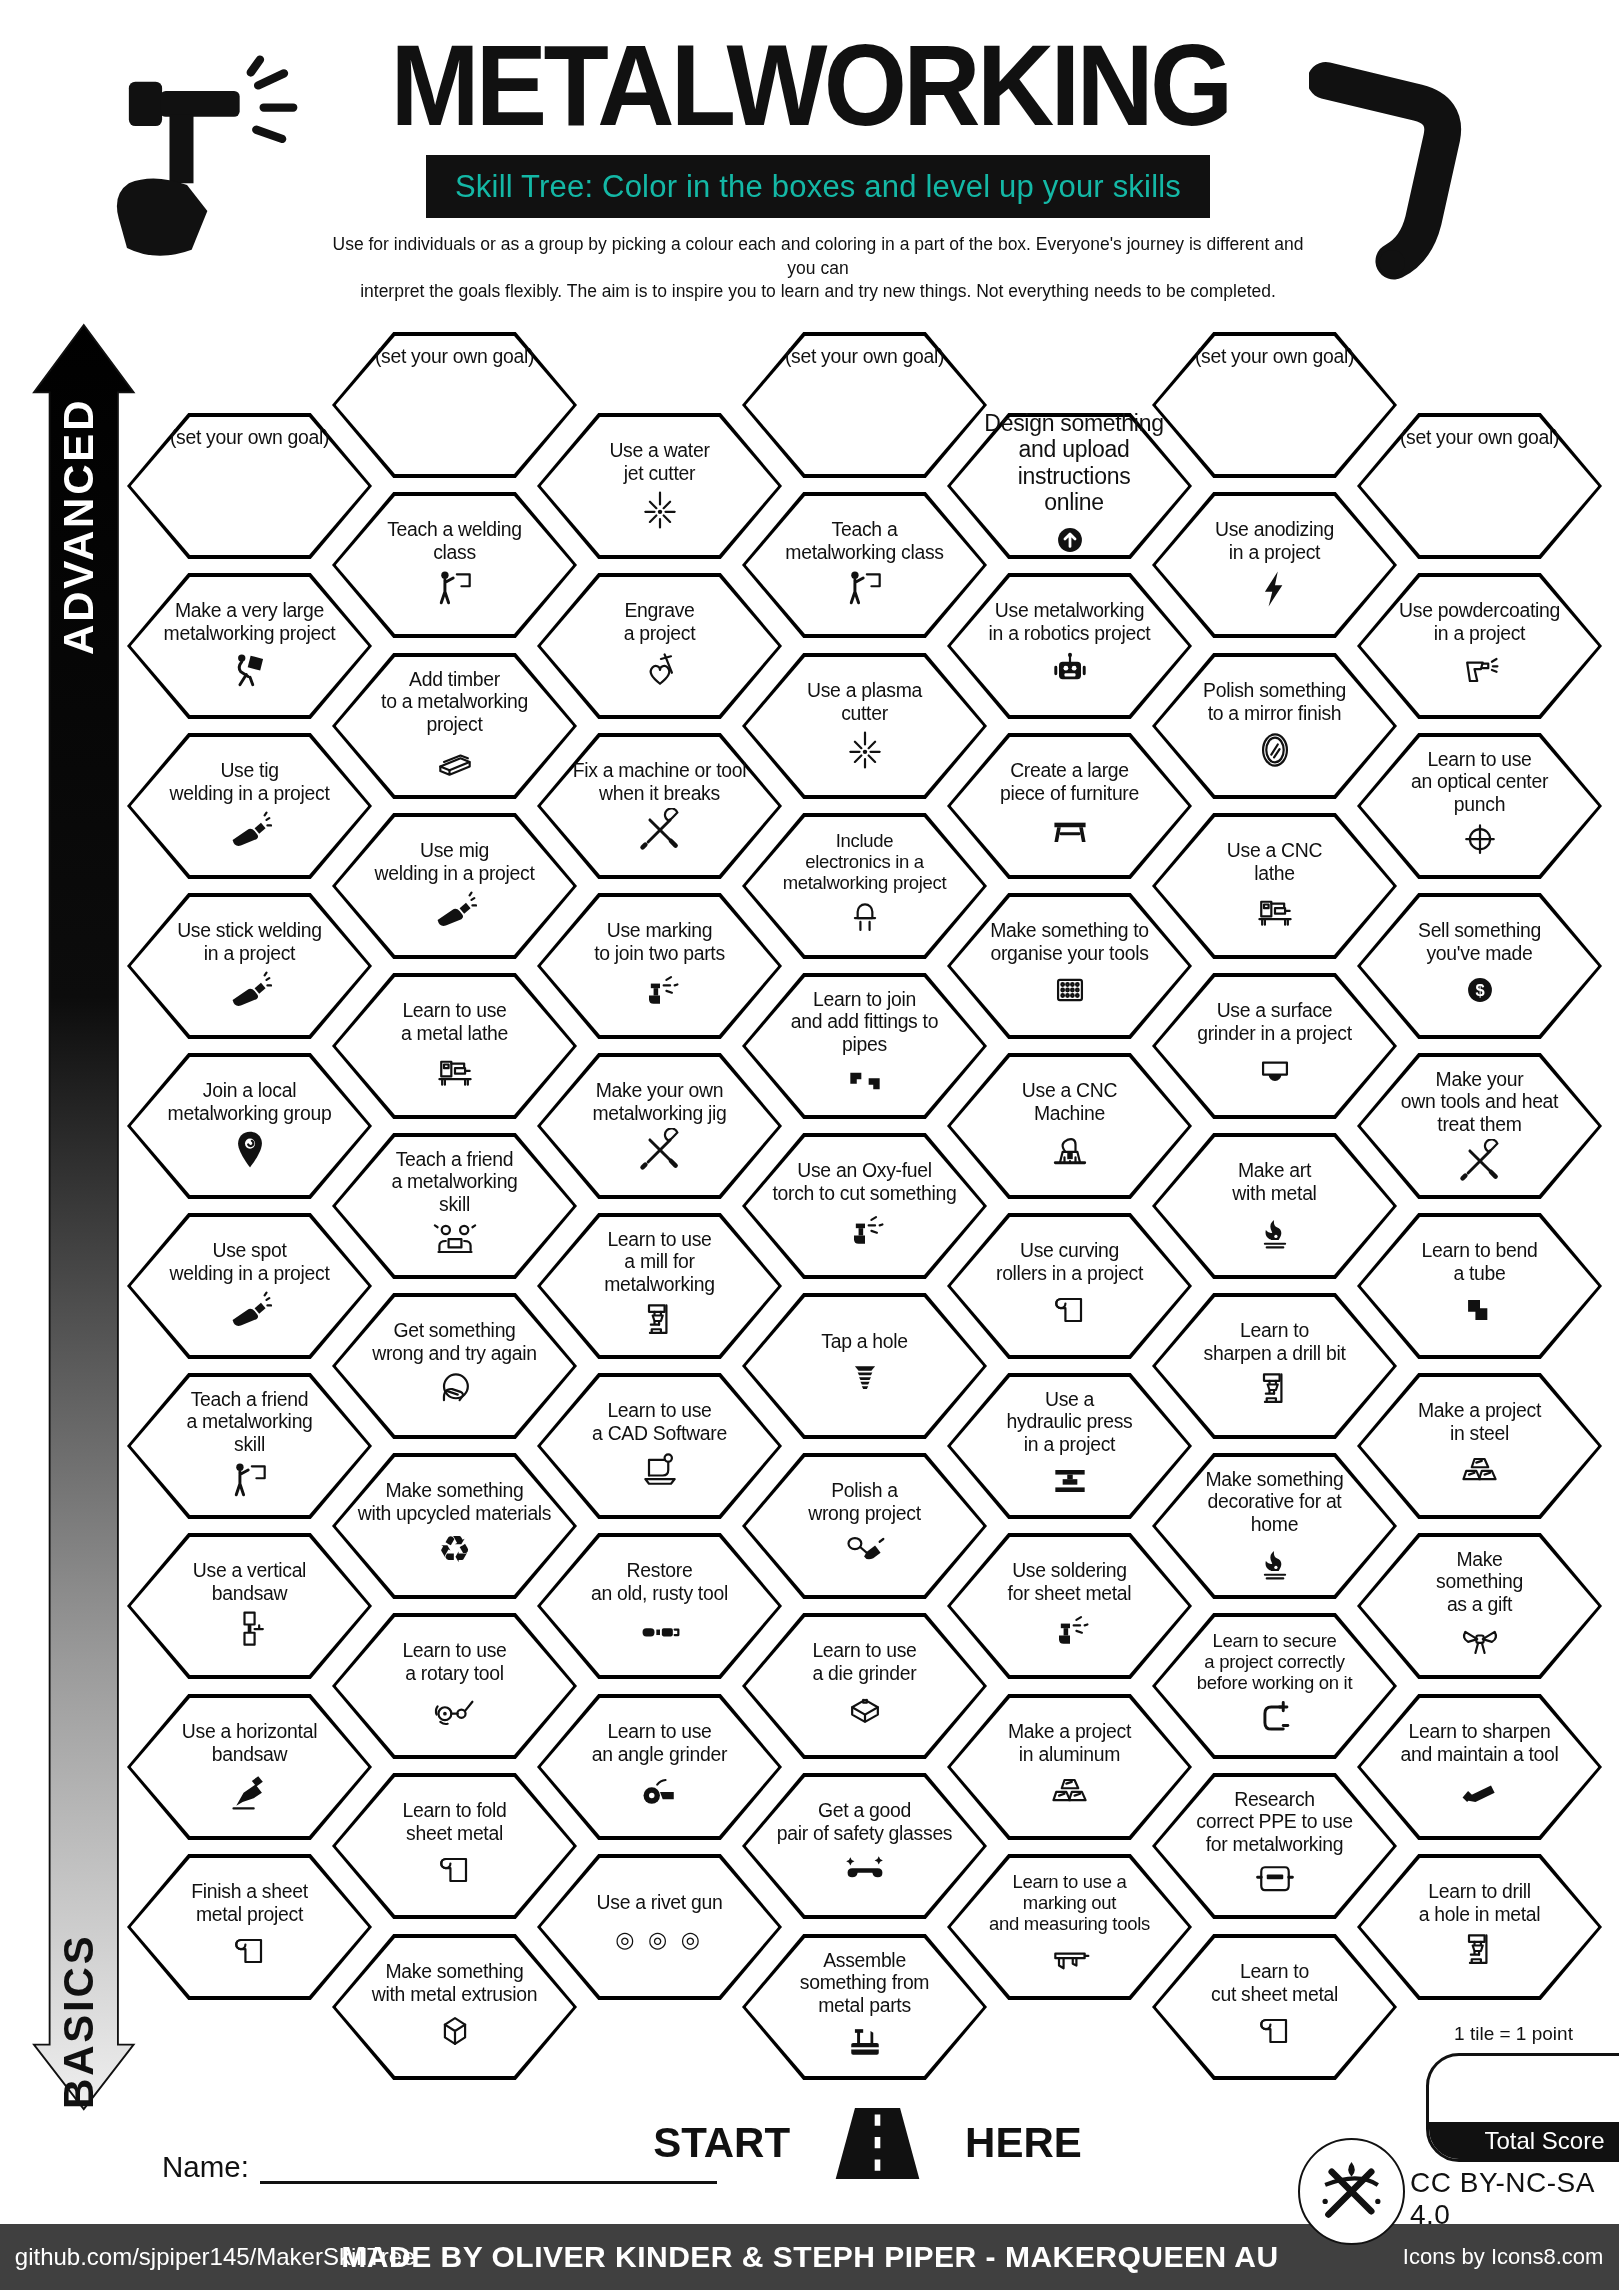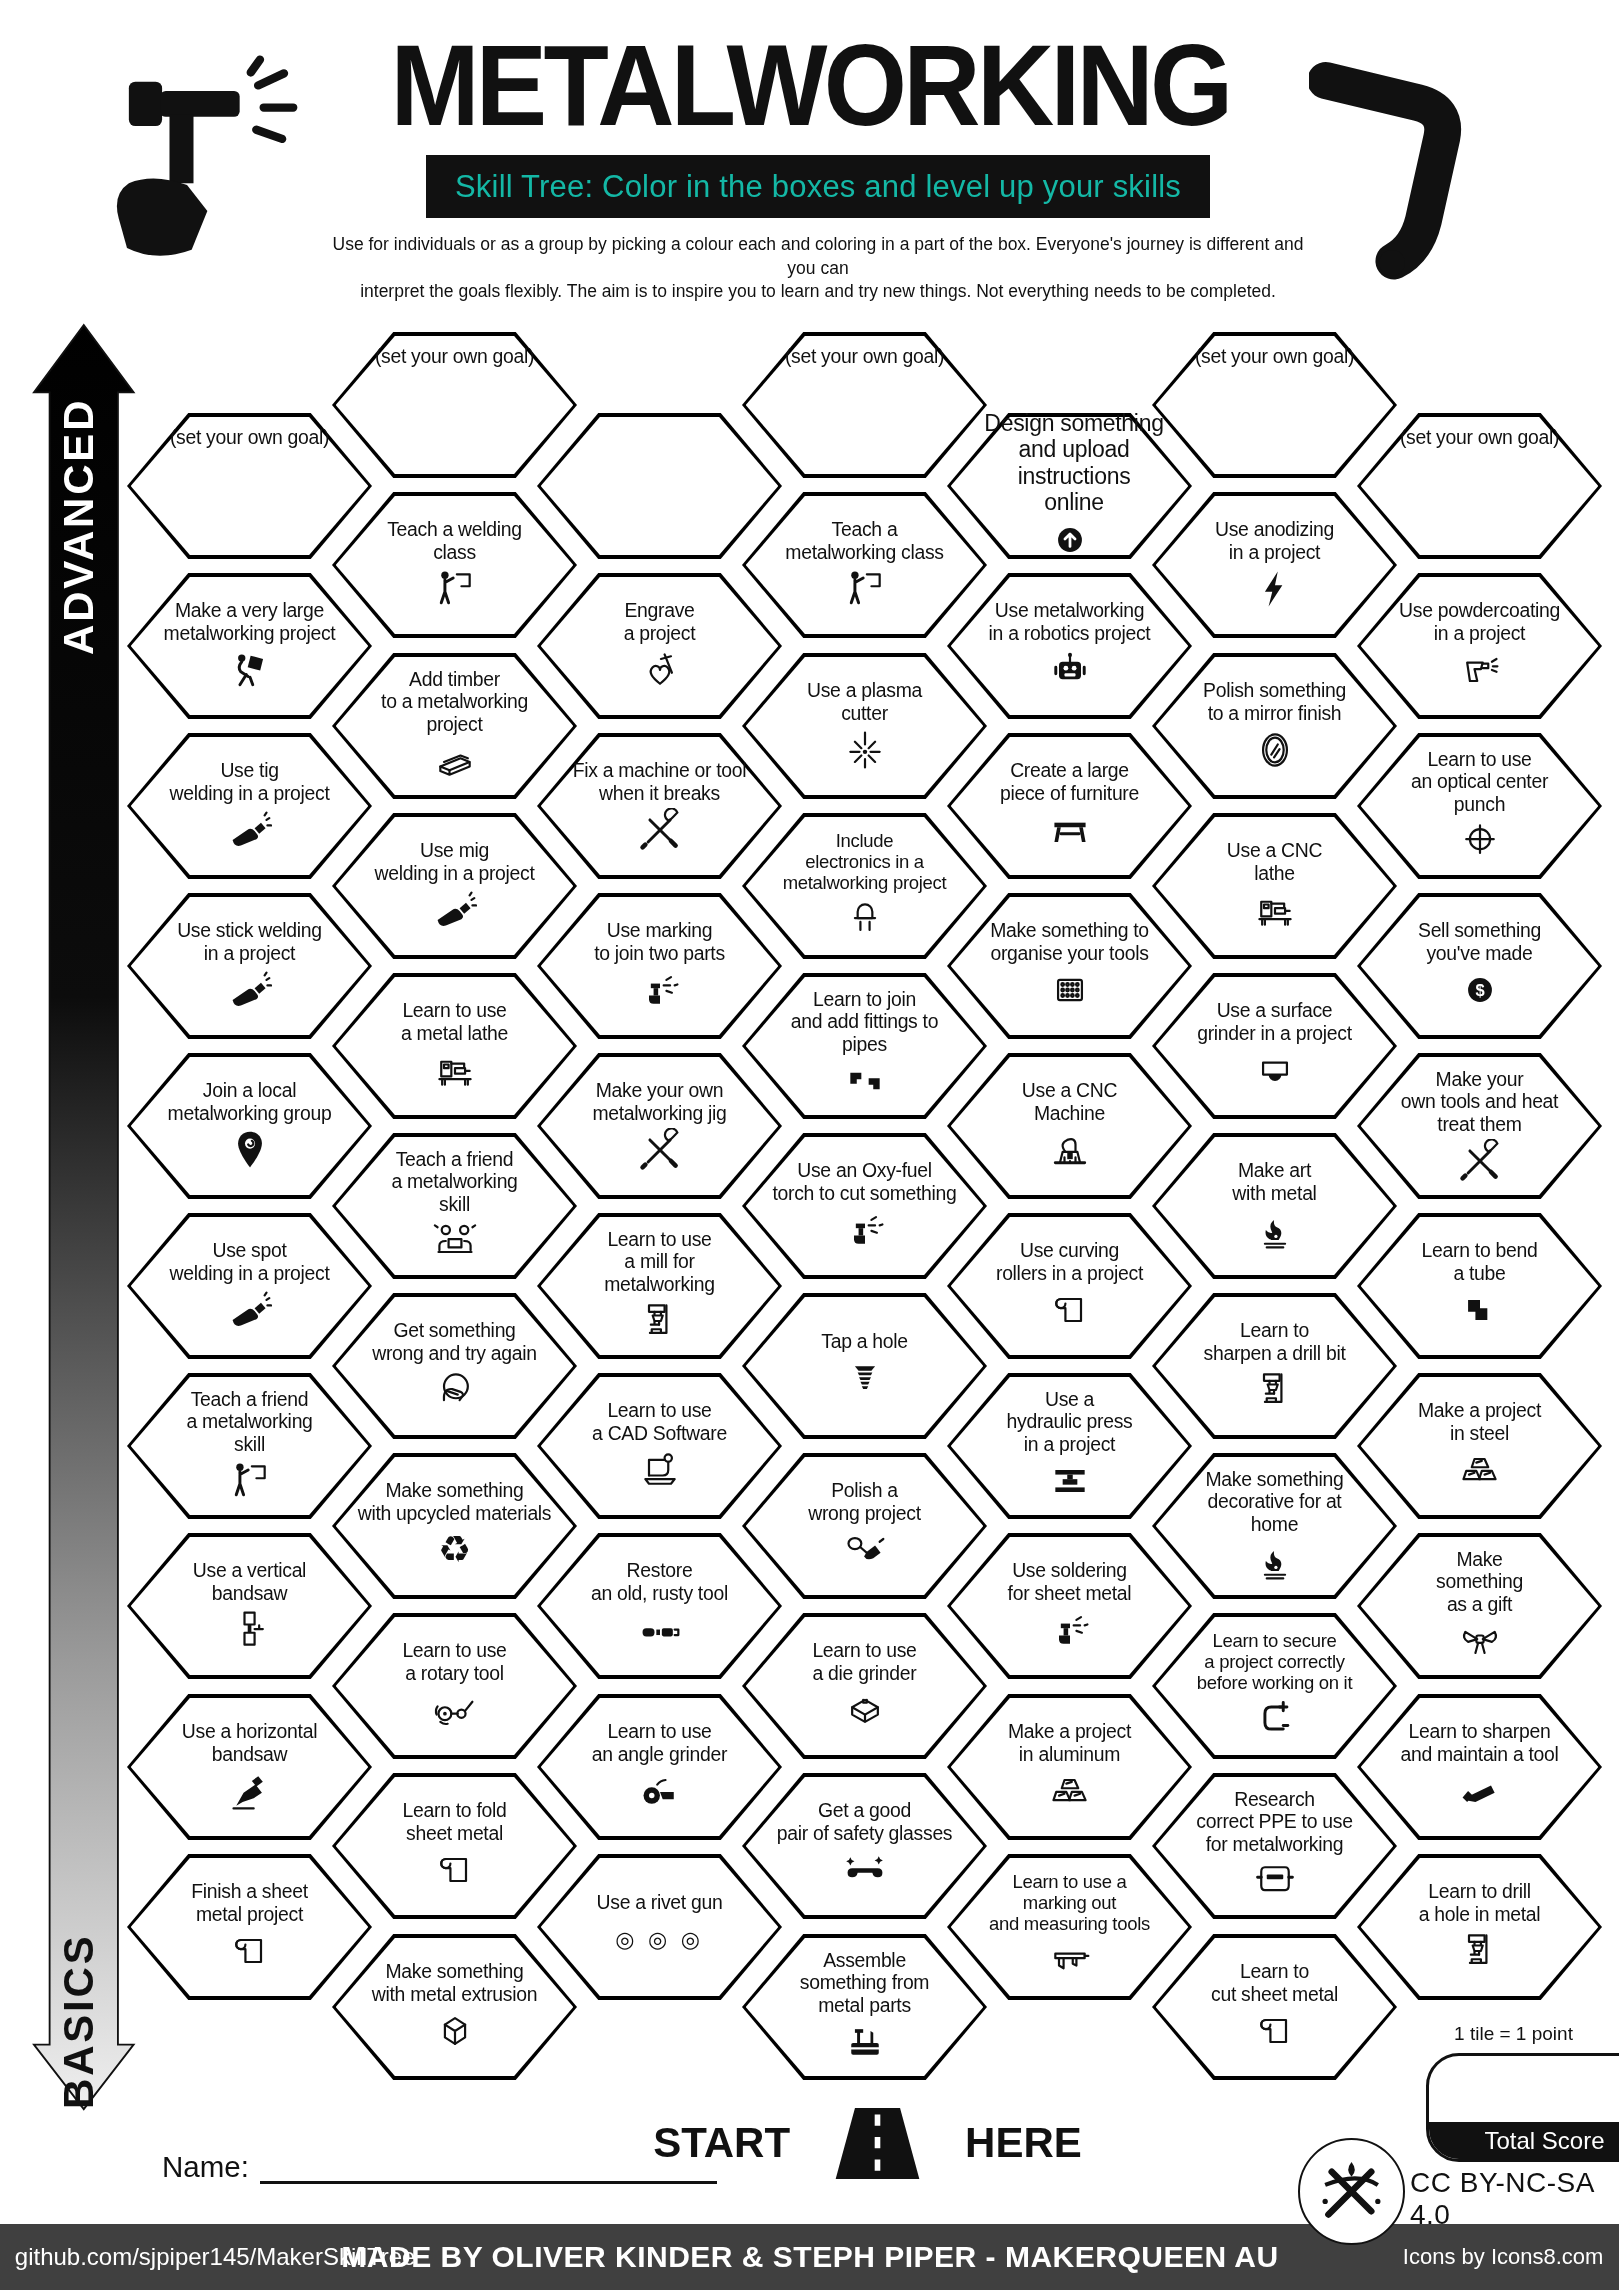--- a/index.html
+++ b/index.html
@@ -637,20 +637,29 @@
           <span class="hex-icon">
             <svg viewBox="0 0 48 48">
               <use href="#sym-extrusion"></use>
             </svg>
           </span>
         </div>
       </div>
       <div class="hex" style="left: 537px; top: 413px;">
         <div class="hexb"></div>
         <div class="hexi"></div>
+        <div class="hexc">
+          <div class="hex-label">Use a water
+jet cutter</div>
+          <span class="hex-icon">
+            <svg viewBox="0 0 48 48">
+              <use href="#sym-burst"></use>
+            </svg>
+          </span>
+        </div>
       </div>
       <div class="hex" style="left: 537px; top: 573px;">
         <div class="hexb"></div>
         <div class="hexi"></div>
         <div class="hexc">
           <div class="hex-label">Engrave
 a project</div>
           <span class="hex-icon">
             <svg viewBox="0 0 48 48">
               <use href="#sym-engrave"></use>

